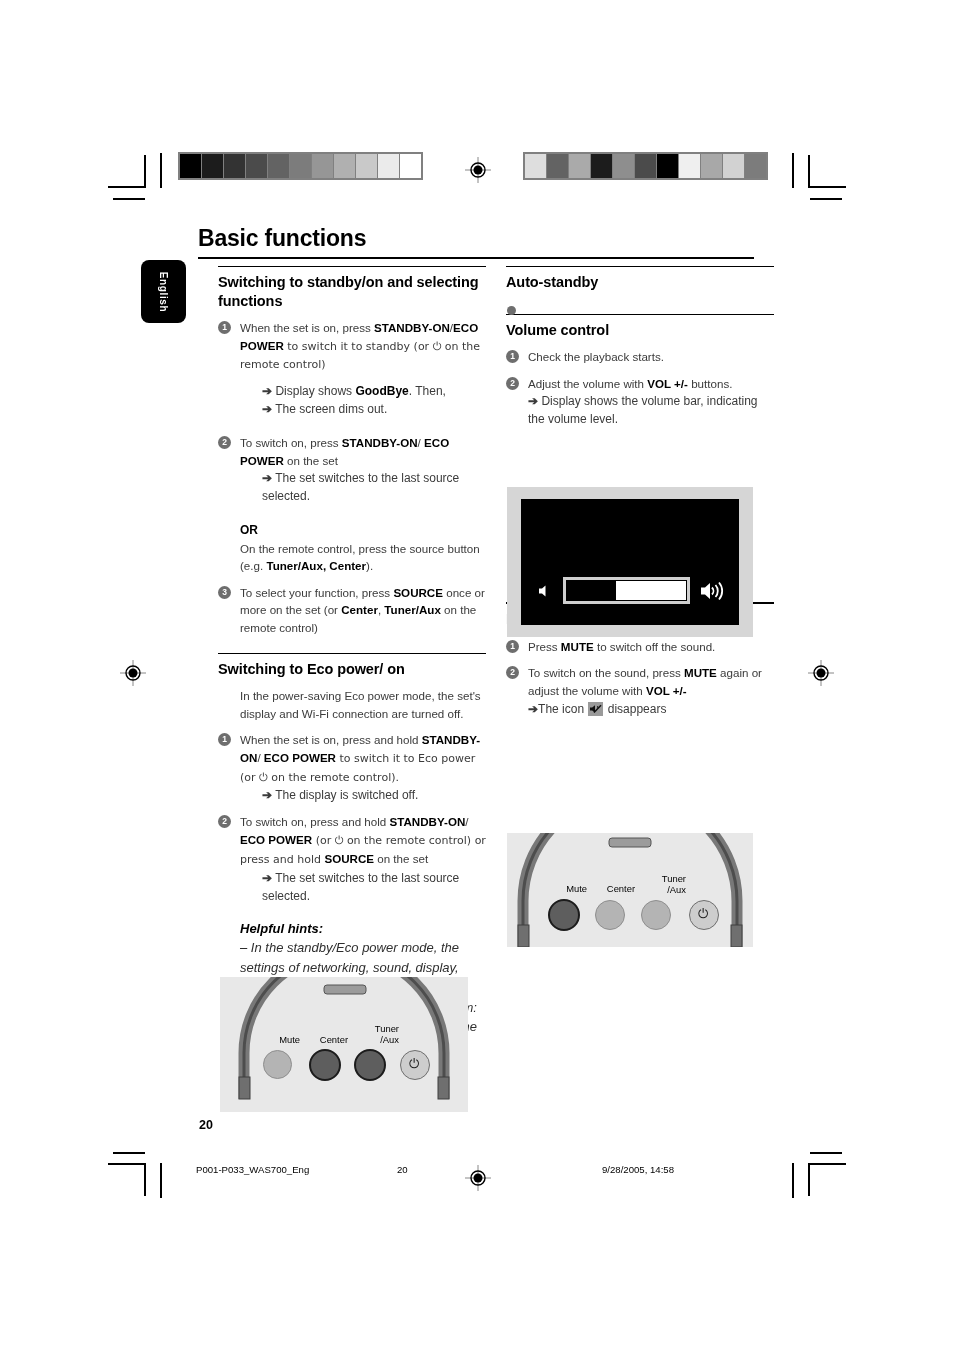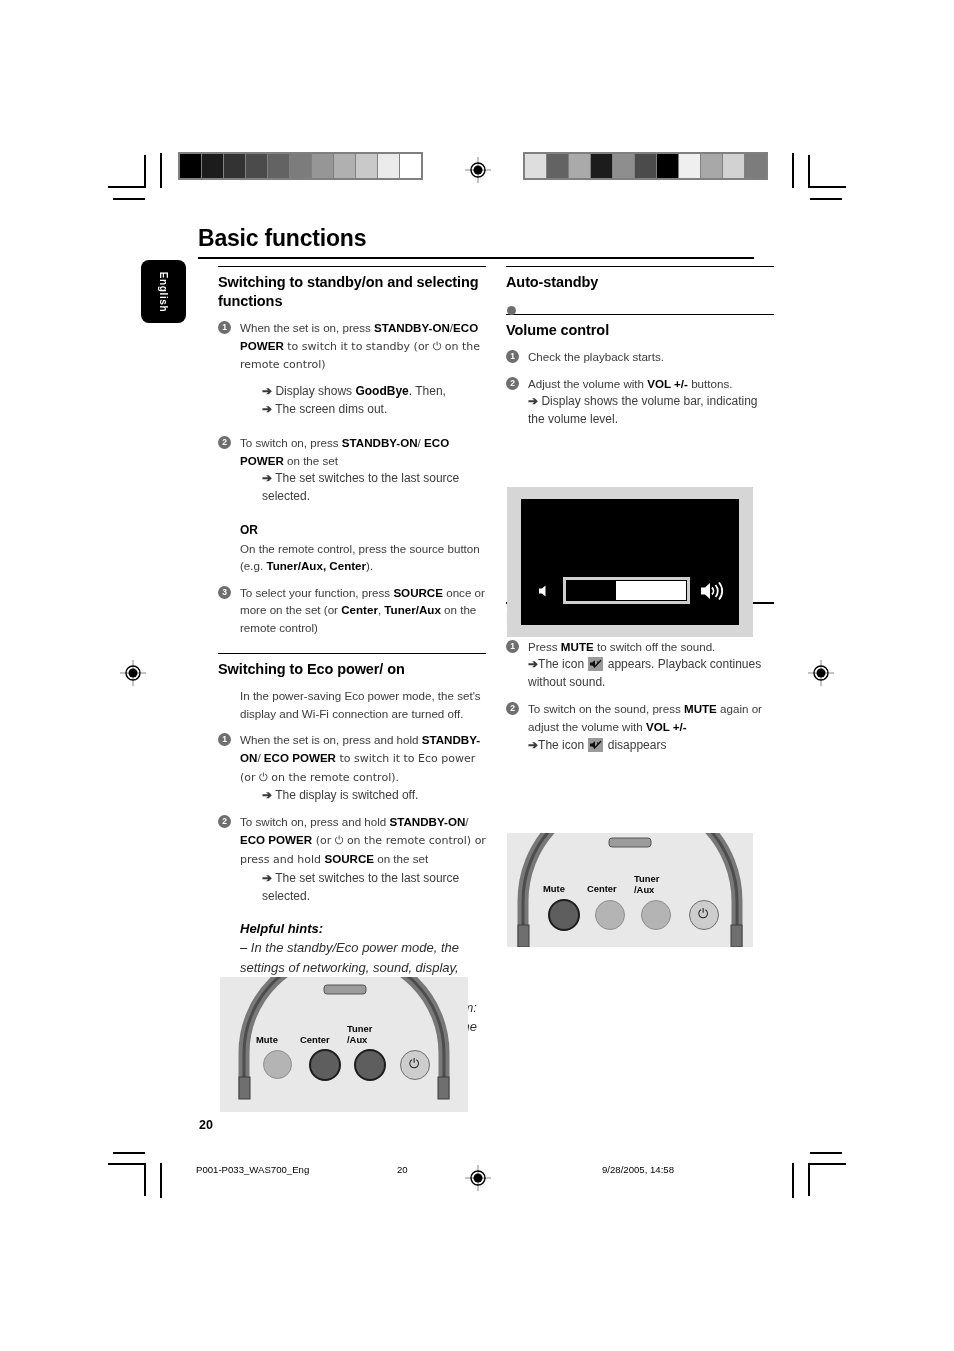--- a/index.html
+++ b/index.html
@@ -175,22 +175,22 @@
   .fig-panel.right { left: 507px; top: 833px; width: 246px; height: 114px; }
   .fig-panel .arch { position: absolute; left: 0; top: 0; }
   .panel-btn {
     position: absolute;
     border-radius: 50%;
     border: 1.6px solid #4a4a4a;
     box-sizing: border-box;
   }
   .panel-lbl {
     position: absolute;
-    font-size: 9.4px; font-weight: bold; color: #000;
-    text-align: left; line-height: 1.12;
+    font-size: 9.4px; font-weight: normal; color: #000;
+    text-align: right; line-height: 1.12;
     white-space: pre-line;
   }
   .pwr-glyph {
     position: absolute;
     font-family: "DejaVu Sans", sans-serif;
     font-size: 13px; color: #1a1a1a;
   }
 
   
   .pageno {
@@ -389,27 +389,20 @@
 
     <div style="height:165px;"></div>
 
     <div class="sec-rule thick"></div>
     <h2 class="sec">MUTE</h2>
 
 
     <div class="step">
       <span class="num">1</span>
       <span>Press </span><b>MUTE</b><span> to switch off the sound.</span>
-      <div class="sub" style="padding-left:0;">
-        <span class="arw">➔</span><span>The icon </span><span class="mute-ico"><svg width="13" height="12" viewBox="0 0 13 12">
-              <path d="M1 4.5h2.2L6 2.2v7.6L3.2 7.5H1z" fill="#111"></path>
-              <line x1="5" y1="9.5" x2="12" y2="2.2" stroke="#111" stroke-width="1.5"></line>
-              <path d="M8.4 3.2a3.2 3.2 0 0 1 .6 2" fill="none" stroke="#111" stroke-width="1.1"></path>
-            </svg></span><span> appears. Playback continues without sound.</span>
-      </div>
     </div>
 
     <div class="step">
       <span class="num">2</span>
       <span>To switch on the sound, press </span><b>MUTE</b><span> again or adjust the volume with </span><b>VOL +/-</b>
       <div class="sub" style="padding-left:0;">
         <span class="arw">➔</span><span>The icon </span><span class="mute-ico"><svg width="13" height="12" viewBox="0 0 13 12">
               <path d="M1 4.5h2.2L6 2.2v7.6L3.2 7.5H1z" fill="#111"></path>
               <line x1="5" y1="9.5" x2="12" y2="2.2" stroke="#111" stroke-width="1.5"></line>
               <path d="M8.4 3.2a3.2 3.2 0 0 1 .6 2" fill="none" stroke="#111" stroke-width="1.1"></path>

